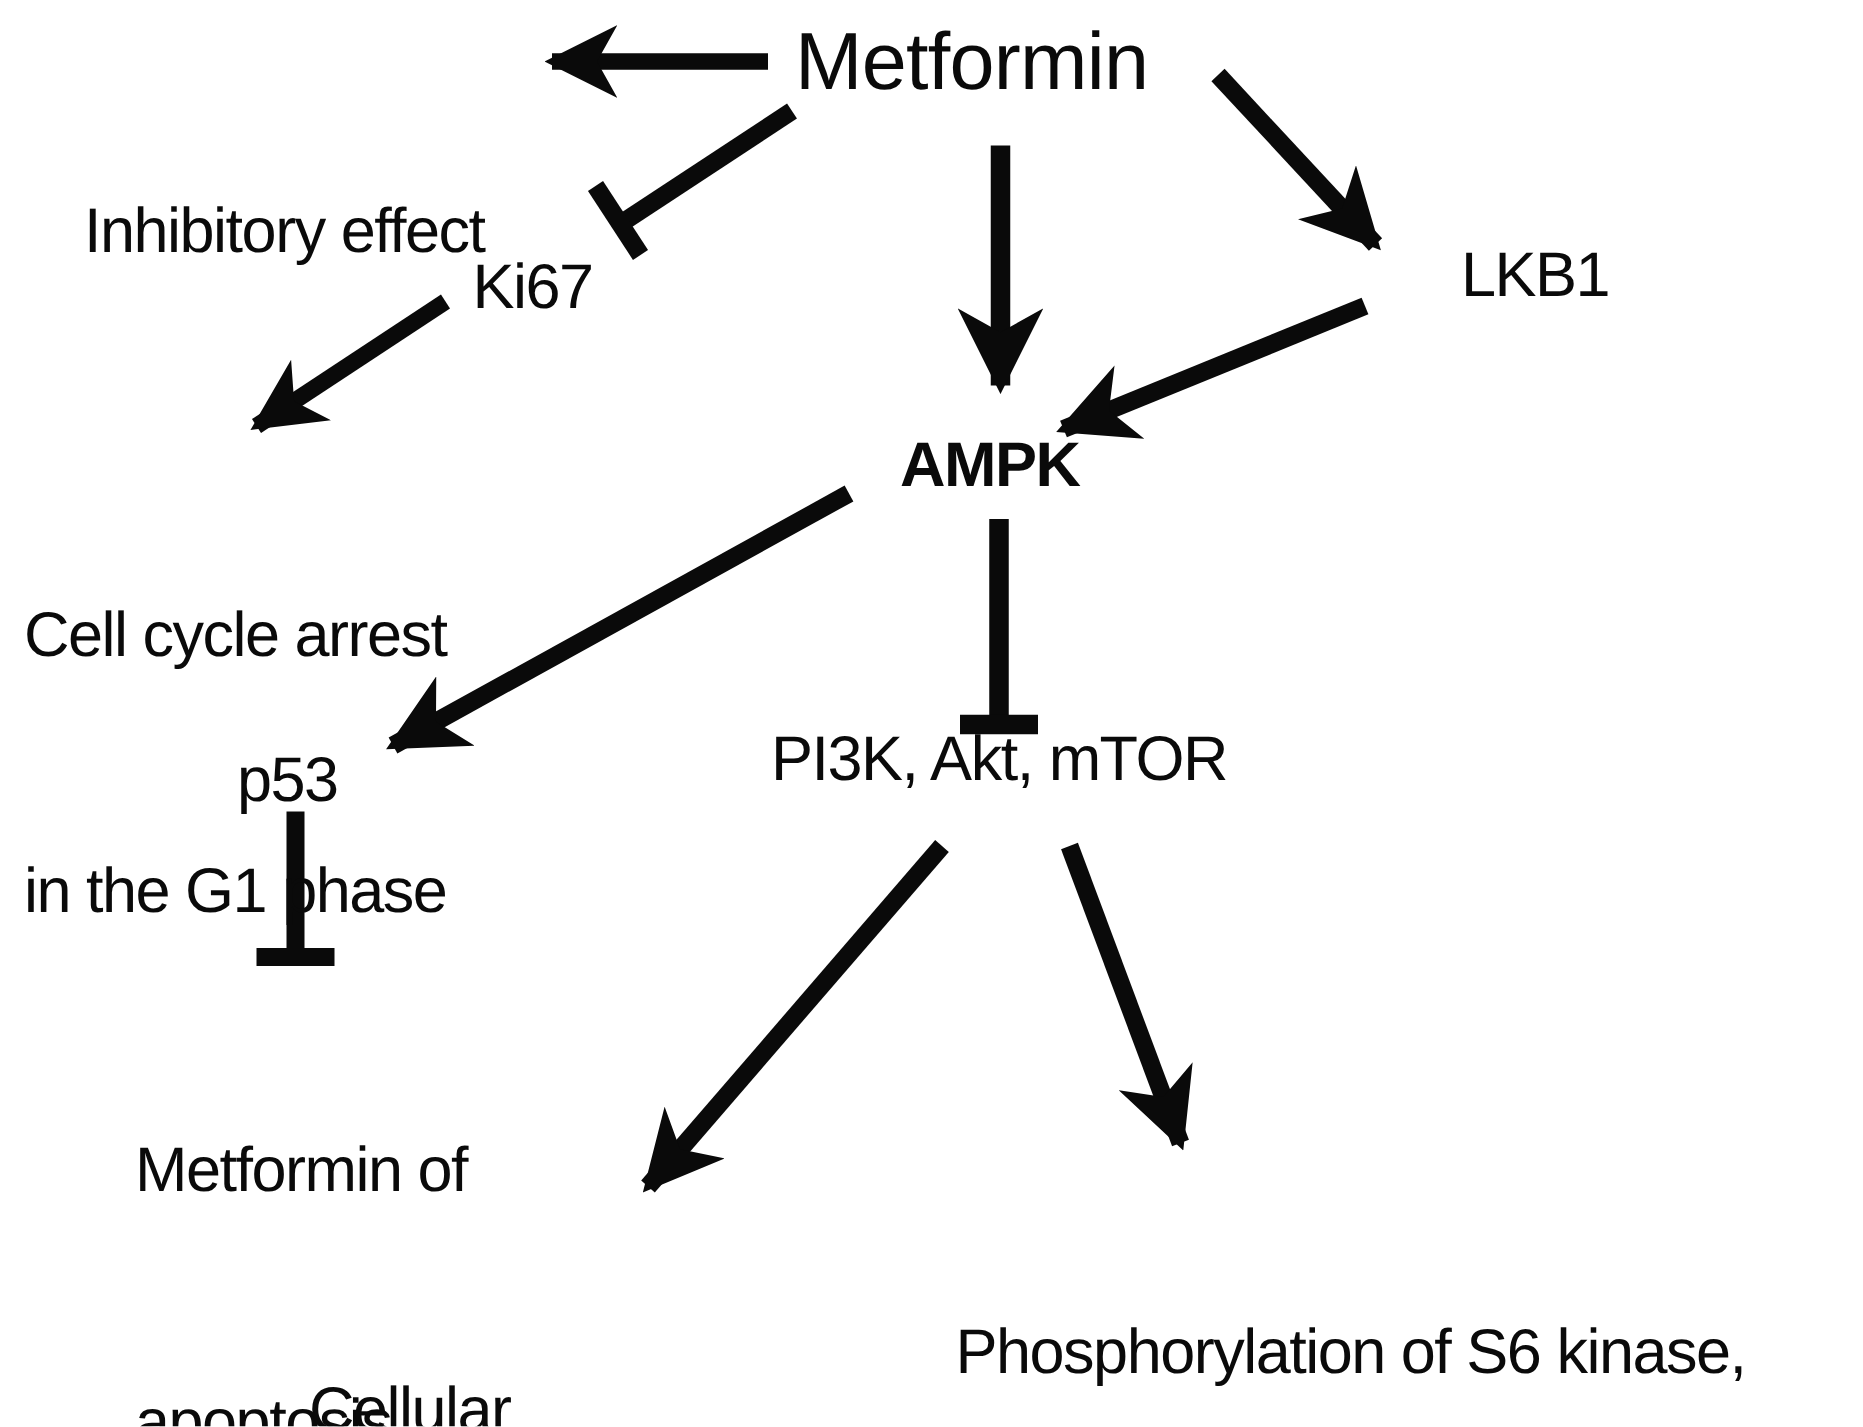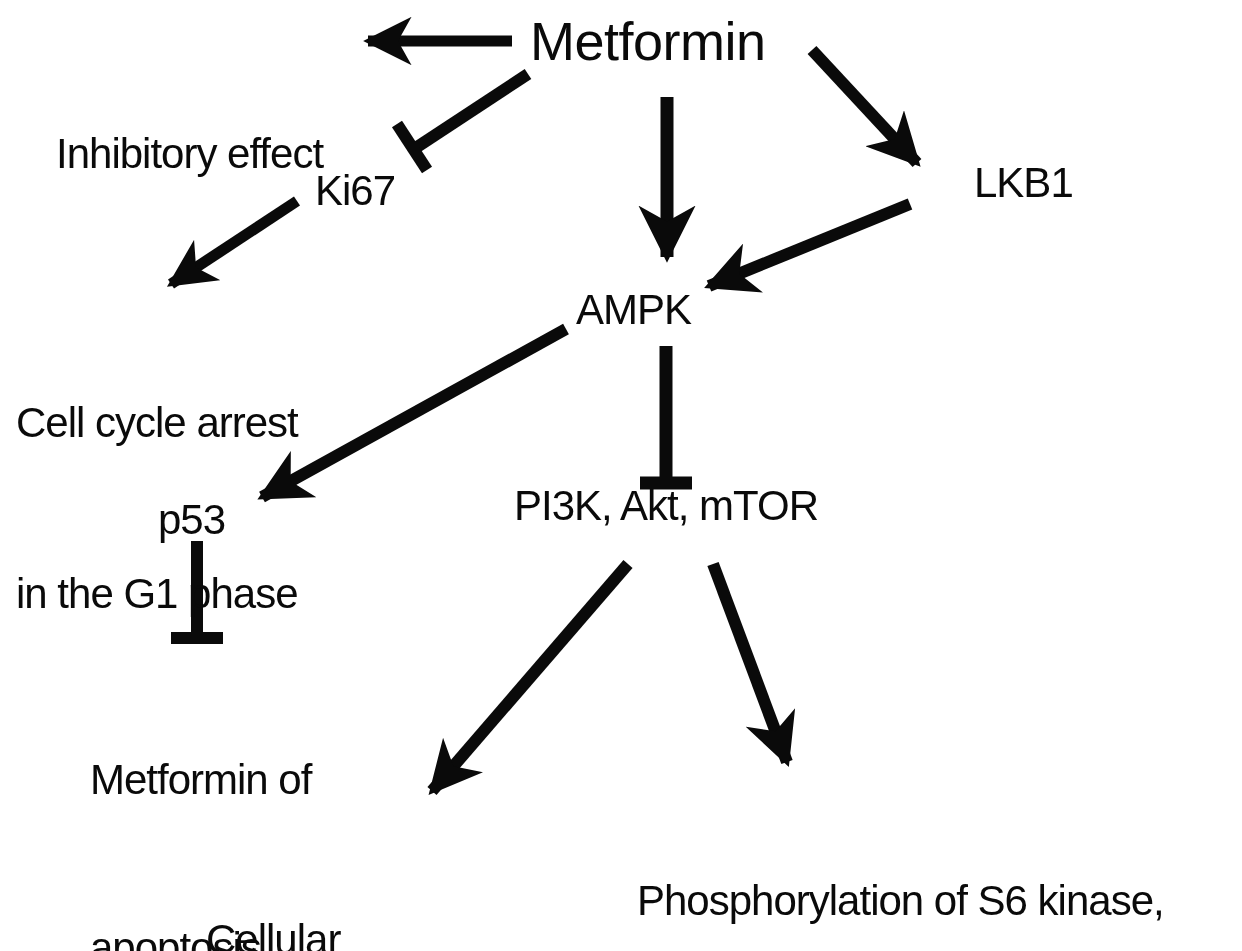--- a/index.html
+++ b/index.html
@@ -105,21 +105,21 @@
   <div class="node lh60" style="left:16px; top:4px;">
     <span class="line">Inhibitory effect</span>
   </div>
 
   <div class="node node-metformin" style="left:530px; top:10px;">Metformin</div>
 
   <div class="node" style="left:315px; top:163px;">Ki67</div>
 
   <div class="node" style="left:943px; top:155px;margin-left:31px;">LKB1</div>
 
-  <div class="node" style="left:576px; top:282px;">AMPK</div>
+  <div class="node" style="left:600px; top:282px;font-weight:bold;">AMPK</div>
 
   <div class="node lh57" style="left:16px; top:280px;">
     <span class="line">Cell cycle arrest</span>
     <span class="line">in the G1 phase</span>
   </div>
 
   <div class="node" style="left:158px; top:492px;text-align:center;">p53</div>
 
   <div class="node" style="left:514px; top:478px;">PI3K, Akt, mTOR</div>
 

